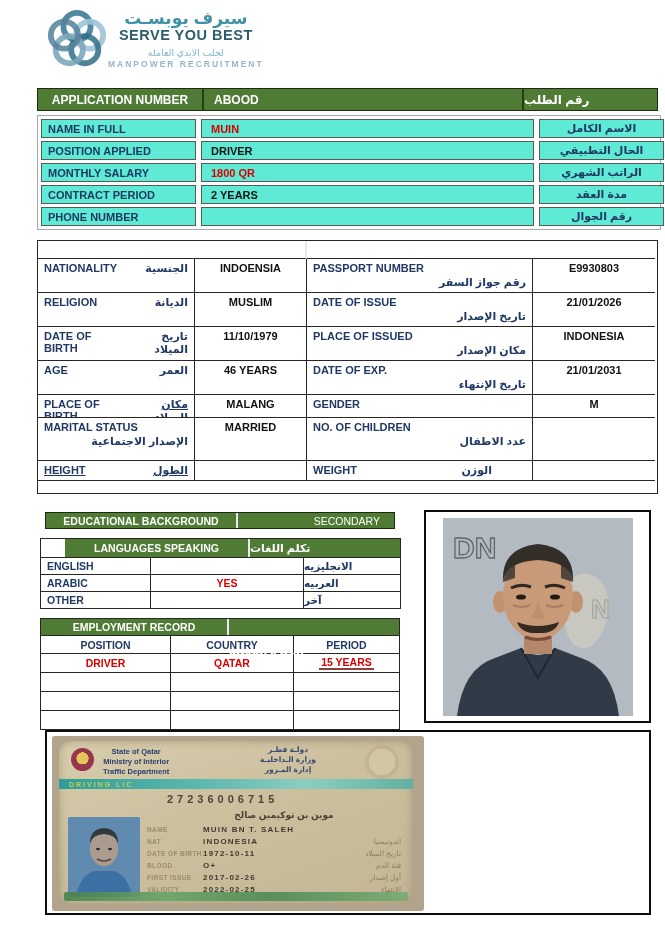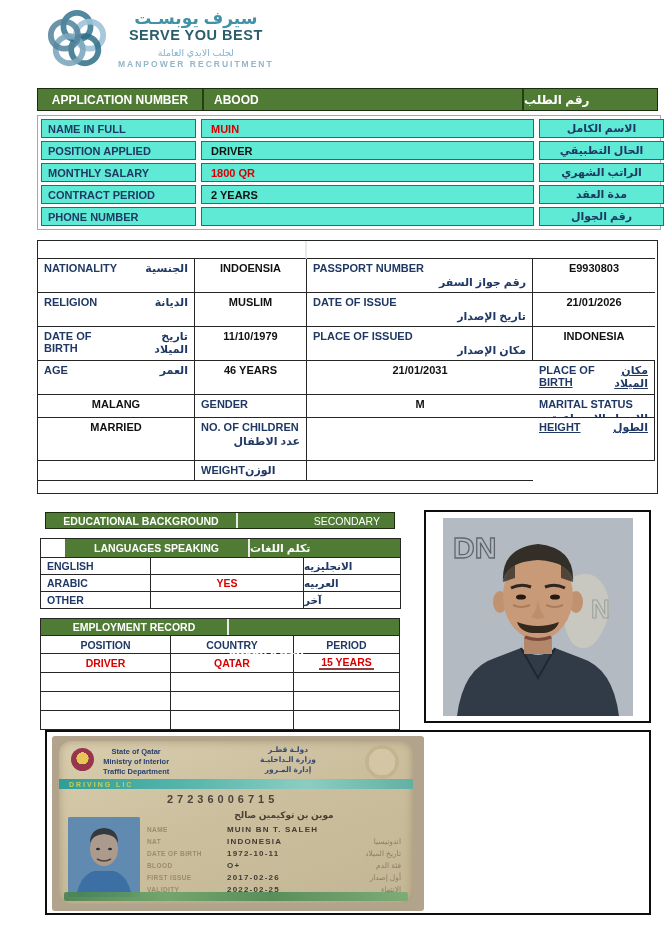--- a/index.html
+++ b/index.html
@@ -1,20 +1,20 @@
 <!DOCTYPE html>
 <html><head>
 <meta charset="utf-8">
 <style>
   * { box-sizing: border-box; margin: 0; padding: 0; }
   body { background:#e9e9e9; font-family:"Liberation Sans","DejaVu Sans",sans-serif; }
   .page { position:relative; width:665px; height:937px; background:#ffffff; margin:0 auto; overflow:hidden; }
 
   
-  .logo { position:absolute; left:46px; top:8px; display:flex; align-items:center; gap:10px; }
+  .logo { position:absolute; left:46px; top:8px; display:flex; align-items:center; }
   .logo-text { display:flex; flex-direction:column; align-items:center; line-height:1.05; }
   .logo-ar { font-size:17px; font-weight:bold; color:#4192a6; letter-spacing:1px; }
   .logo-en { font-size:14.5px; font-weight:bold; color:#2c5d6d; letter-spacing:.5px; margin-top:1px; }
   .logo-sub-ar { font-size:9.5px; color:#82b4cf; margin-top:4px; letter-spacing:1px; }
   .logo-sub-en { font-size:8.5px; color:#93b6c9; letter-spacing:2px; margin-top:2px; font-weight:bold; }
 
   
   .green { background:#4f7b35; color:#ffffff; }
   .red   { color:#d90000 !important; }
 
@@ -89,21 +89,21 @@
   .card-emblem { position:absolute; left:12px; top:7px; width:23px; height:23px; border-radius:50%; background:radial-gradient(circle at 50% 45%, #e8c547 0 35%, #8d1b3d 36% 75%, #caa94f 76%); opacity:.85; }
   .card-head-en { position:absolute; left:44px; top:6px; font-size:7.5px; font-weight:bold; color:#2a3f6e; line-height:10px; text-align:center; }
   .card-head-ar { position:absolute; left:188px; top:4px; width:82px; font-size:7.5px; font-weight:bold; color:#3a4a70; line-height:10px; text-align:center; direction:rtl; }
   .card-crest { position:absolute; right:14px; top:4px; width:34px; height:34px; border-radius:50%; background:radial-gradient(circle,#d7cba8 0 55%, #bfae87 56%); opacity:.6; }
   .card-band { position:absolute; left:0; top:38px; width:100%; height:10px; background:linear-gradient(90deg,#2f9e96,#5cb8ae 40%,#8ccdc2 70%,#62b0a4); display:flex; align-items:center; }
   .card-band span { font-size:7px; font-weight:bold; color:#e8d24a; letter-spacing:2px; padding-left:10px; opacity:.85; }
   .card-number { position:absolute; left:108px; top:52px; font-size:11px; font-weight:bold; color:#4a443c; letter-spacing:4px; }
   .card-name-ar { position:absolute; left:140px; top:69px; width:170px; text-align:center; font-size:9px; font-weight:bold; color:#4a3f33; direction:rtl; }
   .card-photo { position:absolute; left:9px; top:76px; width:72px; height:80px; border-radius:2px; overflow:hidden; }
   .card-fields { position:absolute; left:88px; top:84px; width:258px; }
-  .cf-row { display:flex; align-items:baseline; height:12px;gap:24px; }
+  .cf-row { display:flex; align-items:baseline; height:12px; }
   .cf-lab { width:56px; font-size:6.5px; font-weight:bold; color:#9c8c68; letter-spacing:.4px; }
   .cf-val { font-size:8px; font-weight:bold; color:#3f3a33; letter-spacing:1.2px; }
   .cf-ar { margin-left:auto; font-size:7.5px; color:#8d7f60; direction:rtl; padding-right:4px; }
   .card-footer { position:absolute; left:5px; right:5px; bottom:3px; height:9px; border-radius:2px; background:linear-gradient(90deg,#48824f,#6aa468 30%,#4d8a55 60%,#76ab74); opacity:.9; }
 </style>
 </head>
 <body>
 
 <div class="page">
 
@@ -192,20 +192,24 @@
       <span>PLACE OF ISSUED</span>
       <span class="ar">مكان الإصدار</span>
     </div>
     <div class="oc o-val last">INDONESIA</div>
 
     <div class="oc o-lab1">
       <span>AGE</span>
       <span class="ar">العمر</span>
     </div>
     <div class="oc o-val">46 YEARS</div>
+    <div class="oc o-lab2">
+      <span>DATE OF EXP.</span>
+      <span class="ar">تاريخ الإنتهاء</span>
+    </div>
     <div class="oc o-val last">21/01/2031</div>
 
     <div class="oc o-lab1">
       <span><span>PLACE OF </span><span class="u">BIRTH</span></span>
       <span class="ar u">مكان الميلاد</span>
     </div>
     <div class="oc o-val">MALANG</div>
     <div class="oc o-lab1">
       <span>GENDER</span>
     </div>

